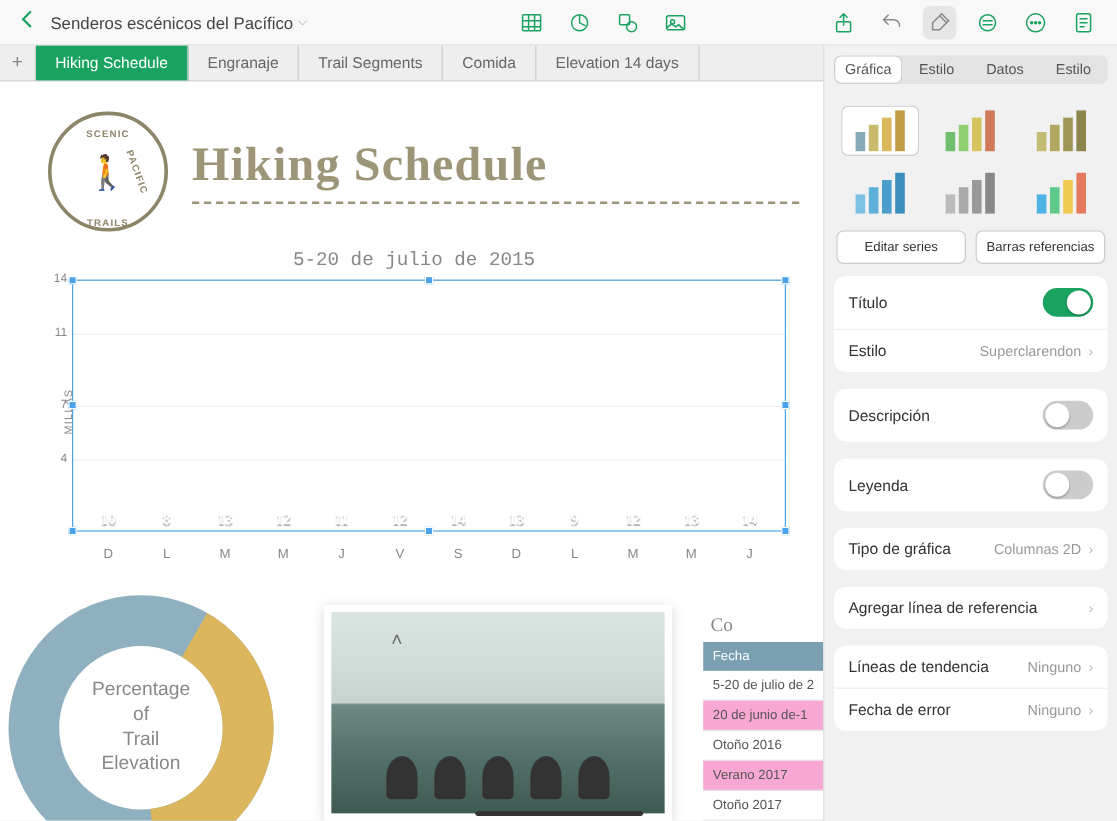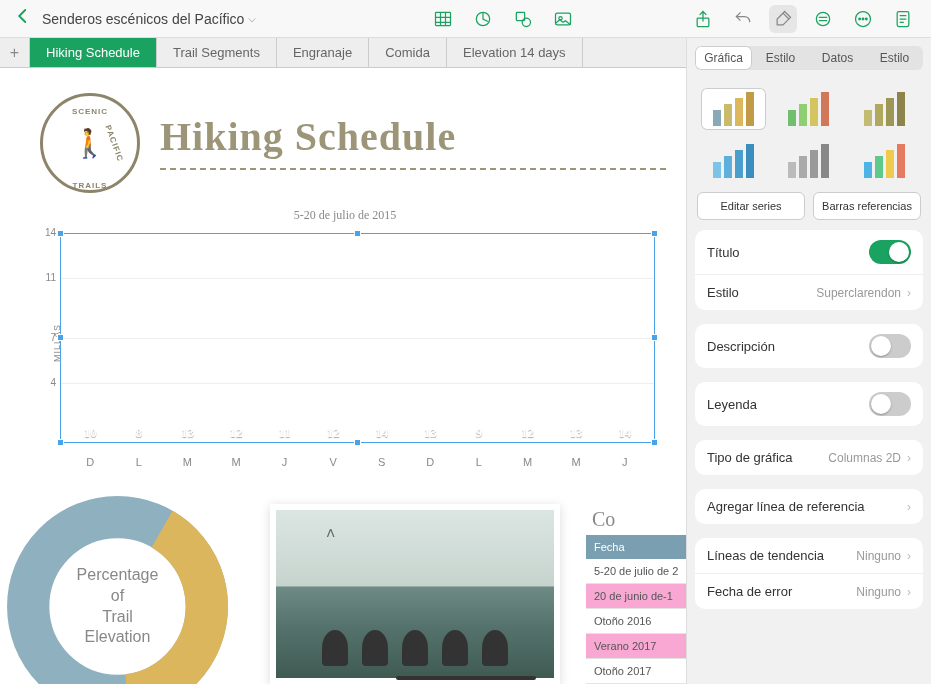--- a/index.html
+++ b/index.html
@@ -16,21 +16,21 @@
 .tabrow{height:30px;background:#eee;border-bottom:1px solid #ccc;display:flex;align-items:stretch}
 .addtab{width:30px;display:flex;align-items:center;justify-content:center;color:#888;font-size:16px;border-right:1px solid #ccc}
 .tab{padding:0 16px;font-size:13px;color:#666;display:flex;align-items:center;border-right:1px solid #ccc;cursor:pointer}
 .tab.active{background:#1aa260;color:#fff}
 .canvas{position:absolute;left:0;top:68px;right:245px;bottom:0;background:#fff;overflow:hidden}
 .logo{position:absolute;left:40px;top:25px;width:100px;height:100px;border-radius:50%;border:3px solid #8c8569;display:flex;flex-direction:column;align-items:center;justify-content:center;font-size:8px;color:#8c8569;font-weight:bold;letter-spacing:1px}
 .logo .hiker{font-size:28px;color:#8c8569;margin:2px 0}
 .title{position:absolute;left:160px;top:45px;font-family:Georgia,serif;font-size:40px;font-weight:bold;color:#9c9578;letter-spacing:1px}
 .dashline{position:absolute;left:160px;top:100px;right:20px;border-top:2px dashed #9c9578}
 .chartbox{position:absolute;left:35px;top:140px;width:620px;height:260px}
-.charttitle{text-align:center;font-size:12px;color:#888;font-family:Liberation Serif, serif;margin-bottom:8px}
+.charttitle{text-align:center;font-size:16px;color:#888;font-family:Liberation Mono, monospace;margin-bottom:8px}
 .selframe{position:absolute;left:25px;top:25px;right:0;bottom:25px;border:1px solid #4aa3e8}
 .selframe .h{position:absolute;width:7px;height:7px;background:#4aa3e8;border:1px solid #fff}
 .h.tl{top:-4px;left:-4px}.h.tr{top:-4px;right:-4px}.h.bl{bottom:-4px;left:-4px}.h.br{bottom:-4px;right:-4px}
 .h.tm{top:-4px;left:50%;margin-left:-4px}.h.bm{bottom:-4px;left:50%;margin-left:-4px}
 .h.ml{top:50%;left:-4px;margin-top:-4px}.h.mr{top:50%;right:-4px;margin-top:-4px}
 .plot{position:absolute;left:25px;top:25px;right:0;bottom:25px}
 .ylab{position:absolute;left:-22px;top:50%;transform:rotate(-90deg);font-size:9px;color:#888;letter-spacing:1px}
 .ytick{position:absolute;left:-18px;font-size:10px;color:#888;text-align:right;width:14px}
 .gridline{position:absolute;left:0;right:0;border-top:1px solid #eee}
 .bars{position:absolute;left:0;right:0;bottom:0;top:0;display:flex;align-items:flex-end;justify-content:space-around;padding:0 6px}
@@ -42,21 +42,21 @@
 .xlabels{position:absolute;left:25px;right:0;bottom:0;display:flex;justify-content:space-around;padding:0 6px}
 .xlabels span{font-size:11px;color:#888;width:34px;text-align:center}
 .donut{position:absolute;left:0px;bottom:-40px;width:235px;height:235px}
 .donut svg{width:100%;height:100%}
 .donuttext{position:absolute;left:0;top:0;width:100%;height:100%;display:flex;flex-direction:column;align-items:center;justify-content:center;font-family:Georgia,serif;font-size:16px;color:#888;line-height:1.3}
 .photo{position:absolute;left:270px;bottom:0;width:290px;height:180px;border:6px solid #fff;box-shadow:0 2px 10px rgba(0,0,0,.15);background:linear-gradient(180deg,#dbe6e2 0%,#c7d4ce 45%,#6e8a84 46%,#54726b 70%,#3f5a53 100%);overflow:hidden}
 .photo .bird{position:absolute;left:50px;top:15px;color:#666;font-size:16px}
 .photo .people{position:absolute;bottom:12px;left:0;width:100%;display:flex;justify-content:center;gap:14px}
 .photo .person{width:26px;height:36px;background:#333;border-radius:50% 50% 4px 4px}
 .minitable{position:absolute;right:0;bottom:0;width:100px}
-.minitable .cotitle{font-family:Georgia,serif;font-size:20px;color:#888;padding:4px 6px}
+.minitable .cotitle{font-family:Georgia,serif;font-size:16px;color:#888;padding:4px 6px}
 .minitable .hdr{background:#7a9fb1;color:#fff;font-size:11px;padding:6px 8px}
 .minitable .row{font-size:11px;padding:6px 8px;color:#555;border-bottom:1px solid #e3e3e3;white-space:nowrap;overflow:hidden}
 .minitable .row.alt{background:#f9a8d4}
 .panel{position:absolute;right:0;top:38px;width:245px;bottom:0;background:#f1f1f1;border-left:1px solid #ddd;overflow-y:auto;font-size:13px;color:#333}
 .seg{display:flex;margin:8px;border-radius:6px;overflow:hidden;background:#e3e3e3}
 .segbtn{flex:1;text-align:center;padding:5px 0;font-size:12px;color:#555;cursor:pointer}
 .segbtn.active{background:#fff;border-radius:6px;box-shadow:0 0 0 1px #ccc inset}
 .styleGrid{display:grid;grid-template-columns:repeat(3,1fr);gap:10px;padding:10px 14px}
 .style{height:42px;display:flex;align-items:flex-end;justify-content:center;gap:3px;border-radius:6px;padding:4px}
 .style.sel{background:#fff;box-shadow:0 0 0 1px #ccc inset}
@@ -151,22 +151,22 @@
       <svg viewBox="0 0 24 24">
         <rect x="5" y="3" width="14" height="18" rx="2"></rect>
         <path d="M8 8h8M8 12h8M8 16h5"></path>
       </svg>
     </span>
 </div>
 
 <div class="tabrow">
   <div class="addtab">+</div>
   <div class="tab active">Hiking Schedule</div>
+  <div class="tab">Engranaje</div>
   <div class="tab">Trail Segments</div>
-  <div class="tab">Engranaje</div>
   <div class="tab">Comida</div>
   <div class="tab">Elevation 14 days</div>
 </div>
 
 <div class="canvas">
   <div class="logo">
     <div style="position:absolute;top:11px">SCENIC</div>
     <div style="position:absolute;right:4px;top:43px;transform:rotate(70deg)">PACIFIC</div>
     <div class="hiker">🚶</div>
     <div style="position:absolute;bottom:0">TRAILS</div>

